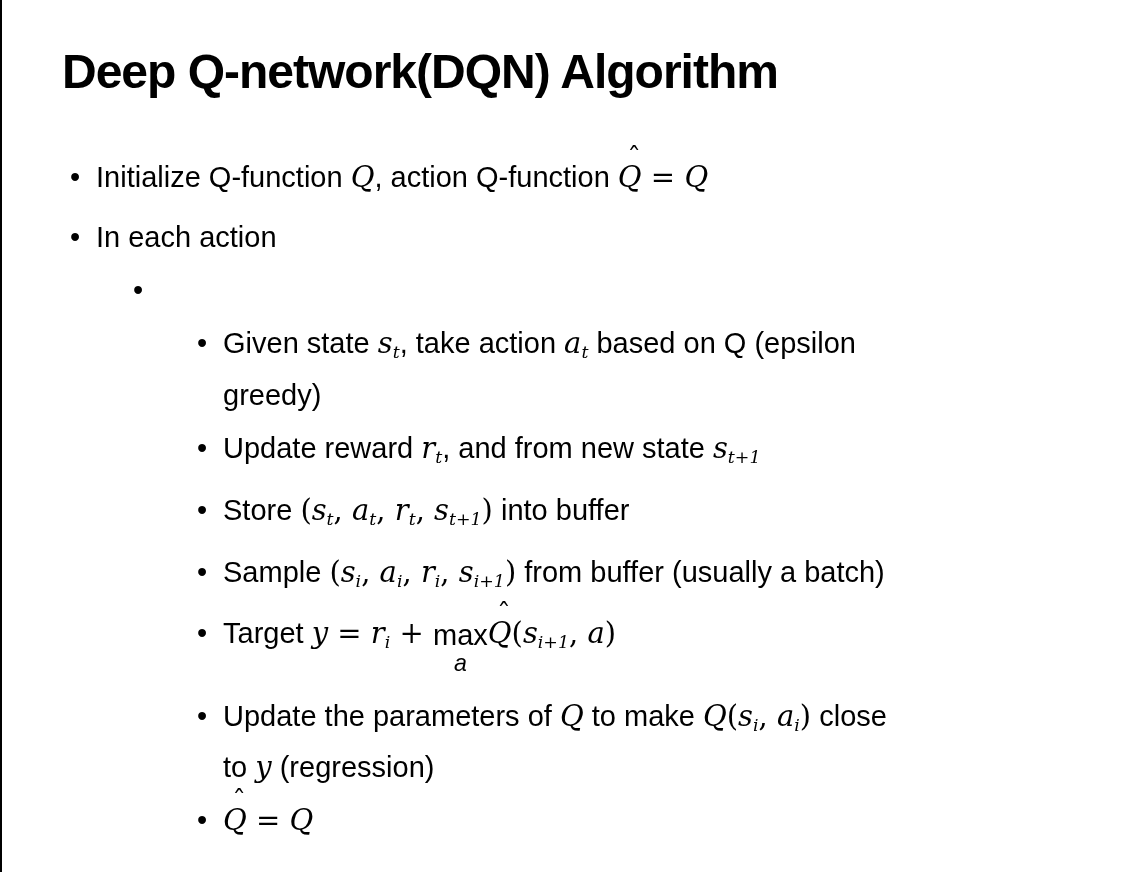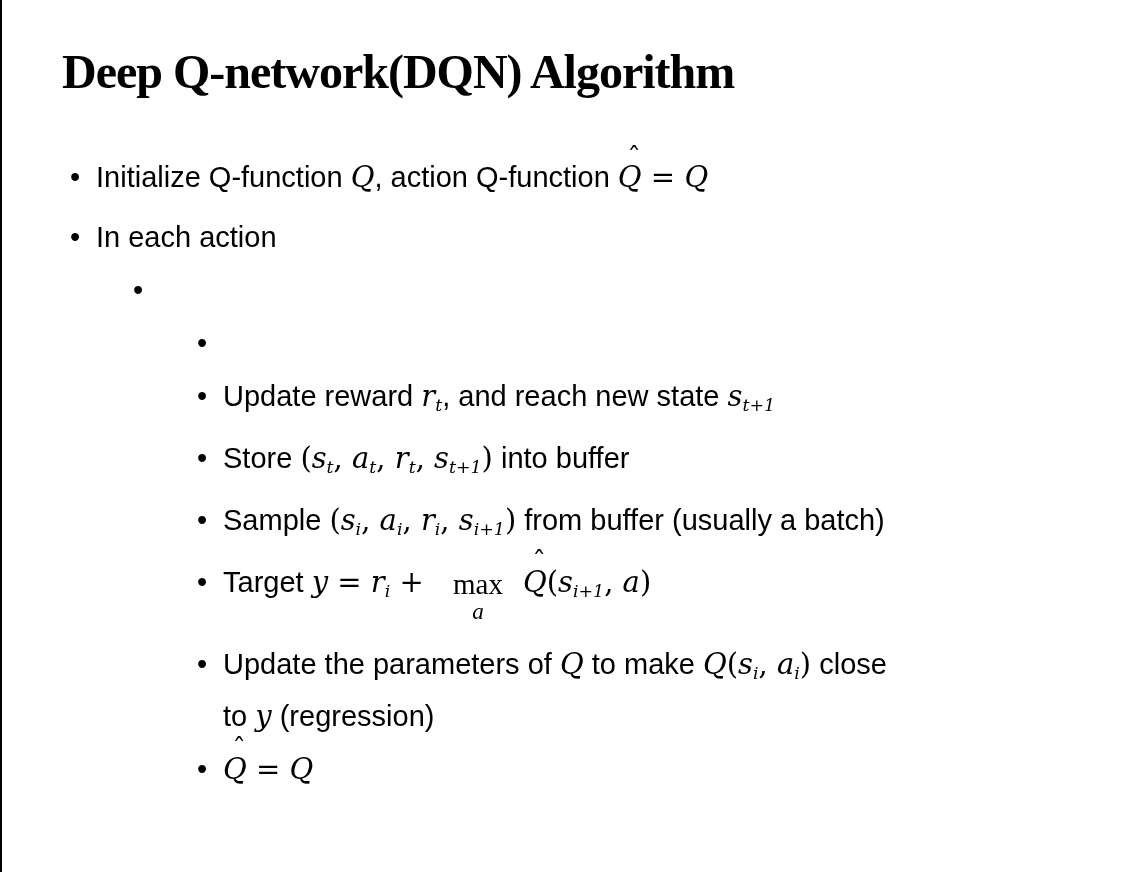--- a/index.html
+++ b/index.html
@@ -10,21 +10,20 @@
     color: #000000;
   }
   .edge-line {
     position: absolute; left: 0; top: 0;
     width: 2px; height: 872px; background: #000000;
   }
   .slide-title {
     position: absolute; left: 62px; top: 44px;
     font-size: 48px; font-weight: bold; letter-spacing: -1px;
     white-space: nowrap;
-    font-family: Liberation Serif, serif;
   }
   .bullet-list {
     position: absolute; left: 0; top: 156px; width: 1100px;
   }
   .bullet-row {
     display: flex; align-items: flex-start;
     font-size: 29px; line-height: 43px;
     margin-bottom: 10px;
   }
   .bullet-row.l1 { padding-left: 70px; }
@@ -44,22 +43,22 @@
     font-family: "DejaVu Serif", serif; font-style: italic;
   }
   .hatmark {
     position: absolute; left: 18%; top: -0.44em; width: 100%;
     text-align: center; font-style: normal; font-size: 0.95em;
     line-height: 1em;
   }
   .maxwrap {
     display: inline-block; vertical-align: -0.95em;
     line-height: 0.95em; text-align: center;
-    font-family: Liberation Serif, serif;
-    margin: 0 20px;
+    font-family: Liberation Sans, sans-serif;
+    margin: 0 0;
   }
   .maxwrap .mx { display: block; }
   .maxwrap .mu {
     display: block; font-style: italic; font-size: 0.8em;
   }
 </style>
 </head>
 <body>
 
 <div class="edge-line"></div>
@@ -73,24 +72,25 @@
     </div>
     <div class="bullet-row l1">
       <span class="marker">•</span>
       <span class="bullet-text"><span class="txt">In each action</span></span>
     </div>
     <div class="bullet-row l2">
       <span class="marker">•</span>
     </div>
     <div class="bullet-row l3">
       <span class="marker">•</span>
+      <span class="bullet-text"><span class="txt">Given state </span><span class="math-i">s</span><span class="math-sub">t</span><span class="txt">, take action </span><span class="math-i">a</span><span class="math-sub">t</span><span class="txt"> based on Q (epsilon</span><br><span class="txt">greedy)</span></span>
     </div>
     <div class="bullet-row l3">
       <span class="marker">•</span>
-      <span class="bullet-text"><span class="txt">Update reward </span><span class="math-i">r</span><span class="math-sub">t</span><span class="txt">, and reach new state </span><span class="math-i">s</span><span class="math-sub">t+1</span></span>
+      <span class="bullet-text"><span class="txt">Update reward </span><span class="math-i">r</span><span class="math-sub">t</span><span class="txt">, and from new state </span><span class="math-i">s</span><span class="math-sub">t+1</span></span>
     </div>
     <div class="bullet-row l3">
       <span class="marker">•</span>
       <span class="bullet-text"><span class="txt">Store </span><span class="math-r">(</span><span class="math-i">s</span><span class="math-sub">t</span><span class="math-r">, </span><span class="math-i">a</span><span class="math-sub">t</span><span class="math-r">, </span><span class="math-i">r</span><span class="math-sub">t</span><span class="math-r">, </span><span class="math-i">s</span><span class="math-sub">t+1</span><span class="math-r">)</span><span class="txt"> into buffer</span></span>
     </div>
     <div class="bullet-row l3">
       <span class="marker">•</span>
       <span class="bullet-text"><span class="txt">Sample </span><span class="math-r">(</span><span class="math-i">s</span><span class="math-sub">i</span><span class="math-r">, </span><span class="math-i">a</span><span class="math-sub">i</span><span class="math-r">, </span><span class="math-i">r</span><span class="math-sub">i</span><span class="math-r">, </span><span class="math-i">s</span><span class="math-sub">i+1</span><span class="math-r">)</span><span class="txt"> from buffer (usually a batch)</span></span>
     </div>
     <div class="bullet-row l3 extra-gap">

